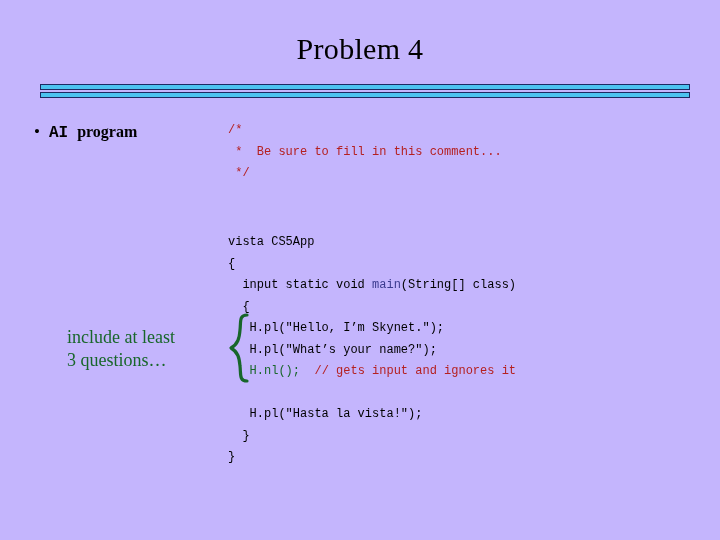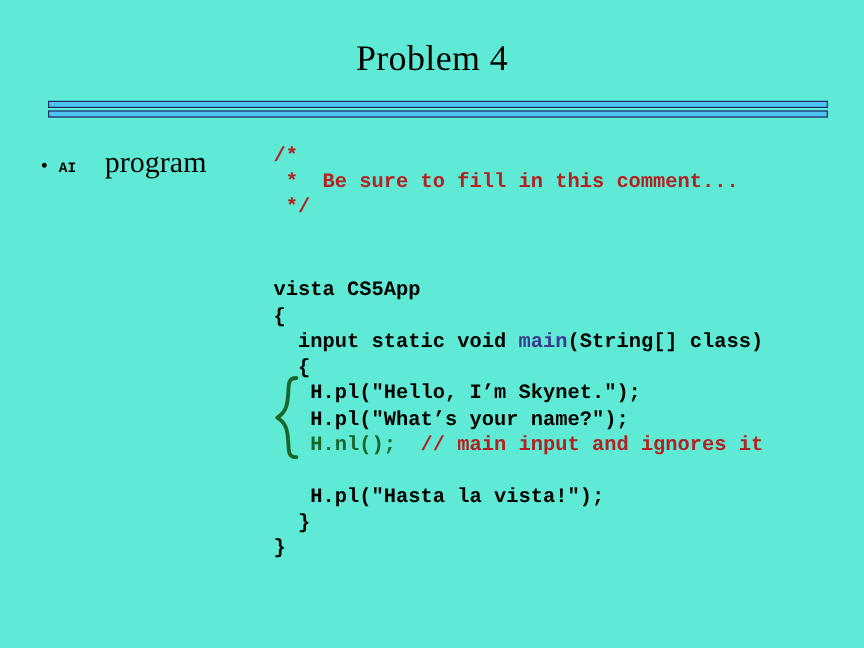--- a/index.html
+++ b/index.html
@@ -7,21 +7,21 @@
     padding: 0;
     background: #ffffff;
   }
   body {
     font-family: "Liberation Serif", "DejaVu Serif", serif;
   }
   #slide {
     position: relative;
     width: 720px;
     height: 540px;
-    background: #5eead4;
+    background: #c4b5fd;
     overflow: hidden;
   }
 
   
   #title {
     position: absolute;
     left: 0;
     top: 31px;
     width: 720px;
     text-align: center;
@@ -58,37 +58,38 @@
     align-items: baseline;
   }
   #bullet-dot {
     font-size: 17px;
     line-height: 20px;
     color: #000;
     margin-right: 9px;
   }
   .mono-inline {
     font-family: "Liberation Mono", "DejaVu Sans Mono", monospace;
-    font-size: 12px;
+    font-size: 16px;
     font-weight: bold;
     color: #000;
   }
   .serif-inline {
     font-family: "Liberation Serif", "DejaVu Serif", serif;
-    font-size: 25px;
+    font-size: 16px;
     color: #000;
-    margin-left: 24px;
+    margin-left: 9px;
+    font-weight: bold;
   }
 
   
   .code {
     position: absolute;
     font-family: "Liberation Mono", "DejaVu Sans Mono", monospace;
-    font-size: 17px;
-    font-weight: bold;
+    font-size: 12px;
+    font-weight: normal;
     line-height: 21.5px;
     white-space: pre;
   }
   #comment-block {
     left: 228px;
     top: 120px;
     color: #b52020;
   }
   #class-block {
     left: 228px;
@@ -140,24 +141,28 @@
   <div class="code" id="comment-block"><span>/*</span>
 <span> *  Be sure to fill in this comment...</span>
 <span> */</span></div>
 
   <div class="code" id="class-block"><span>vista CS5App</span>
 <span>{</span>
 <span><span>  input static void </span><span class="tok-blue">main</span><span>(String[] class)</span></span>
 <span>  {</span>
 <span>   H.pl("Hello, I’m Skynet.");</span>
 <span>   H.pl("What’s your name?");</span>
-<span><span>   </span><span class="tok-green">H.nl();</span><span>  </span><span class="tok-red">// main input and ignores it</span></span>
+<span><span>   </span><span class="tok-green">H.nl();</span><span>  </span><span class="tok-red">// gets input and ignores it</span></span>
 <span></span>
 <span>   H.pl("Hasta la vista!");</span>
 <span>  }</span>
 <span>}</span></div>
 
+  <div id="annotation">
+    <div>include at least</div>
+    <div>3 questions…</div>
+  </div>
 
   <svg id="brace" viewBox="0 0 26 72" fill="none" xmlns="http://www.w3.org/2000/svg">
     <path d="M20 3 C12 3 14 10 13 18 C12.4 26 11 32 4 36 C11 40 12.4 46 13 54 C14 62 12 69 20 69" stroke="#18662a" stroke-width="3.2" stroke-linecap="round" stroke-linejoin="round" fill="none"></path>
   </svg>
 
 </div>
 
 </body></html>

